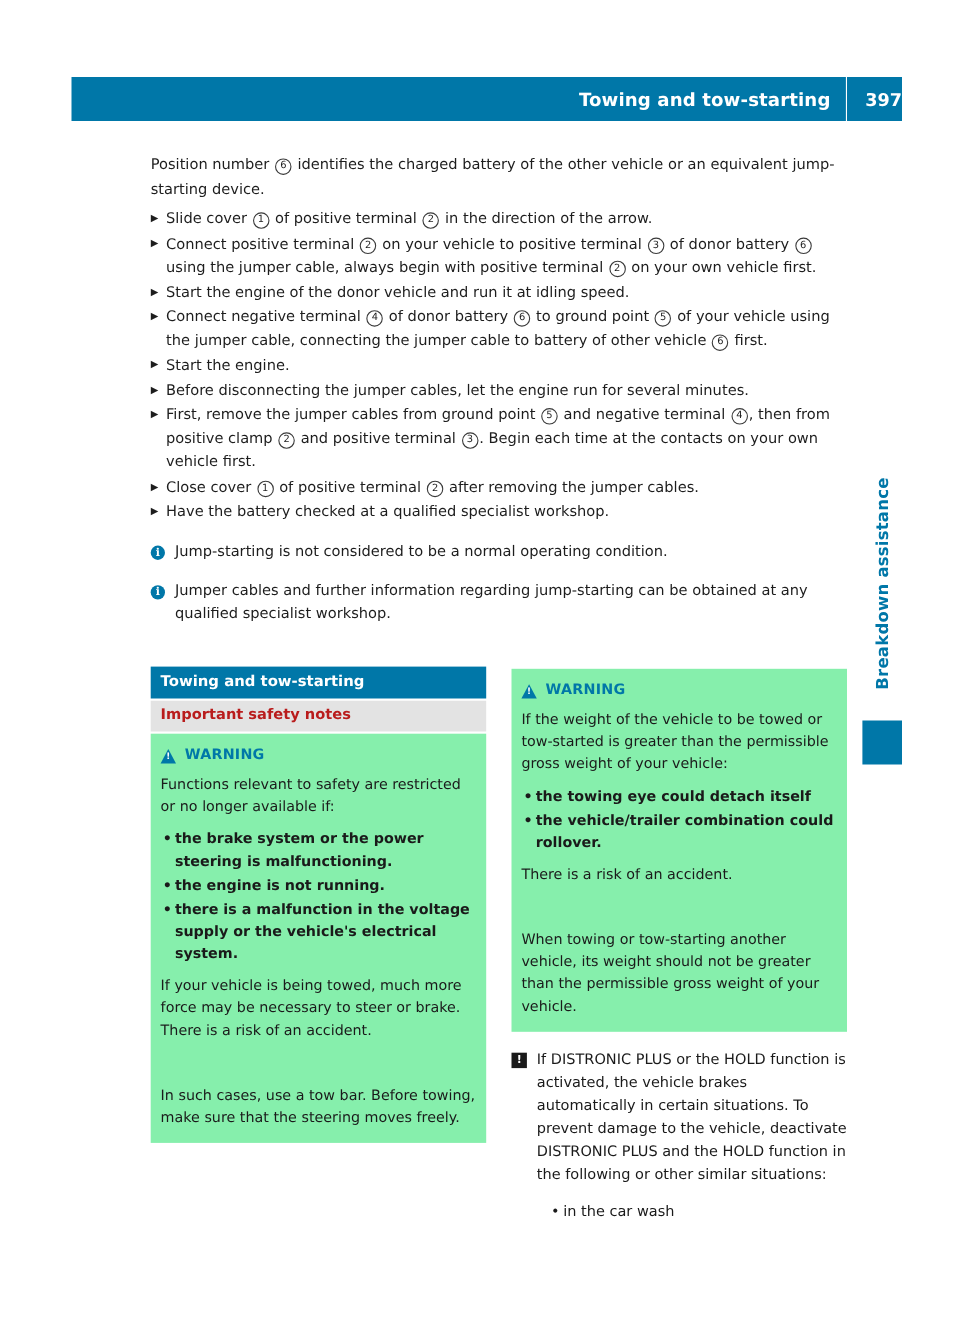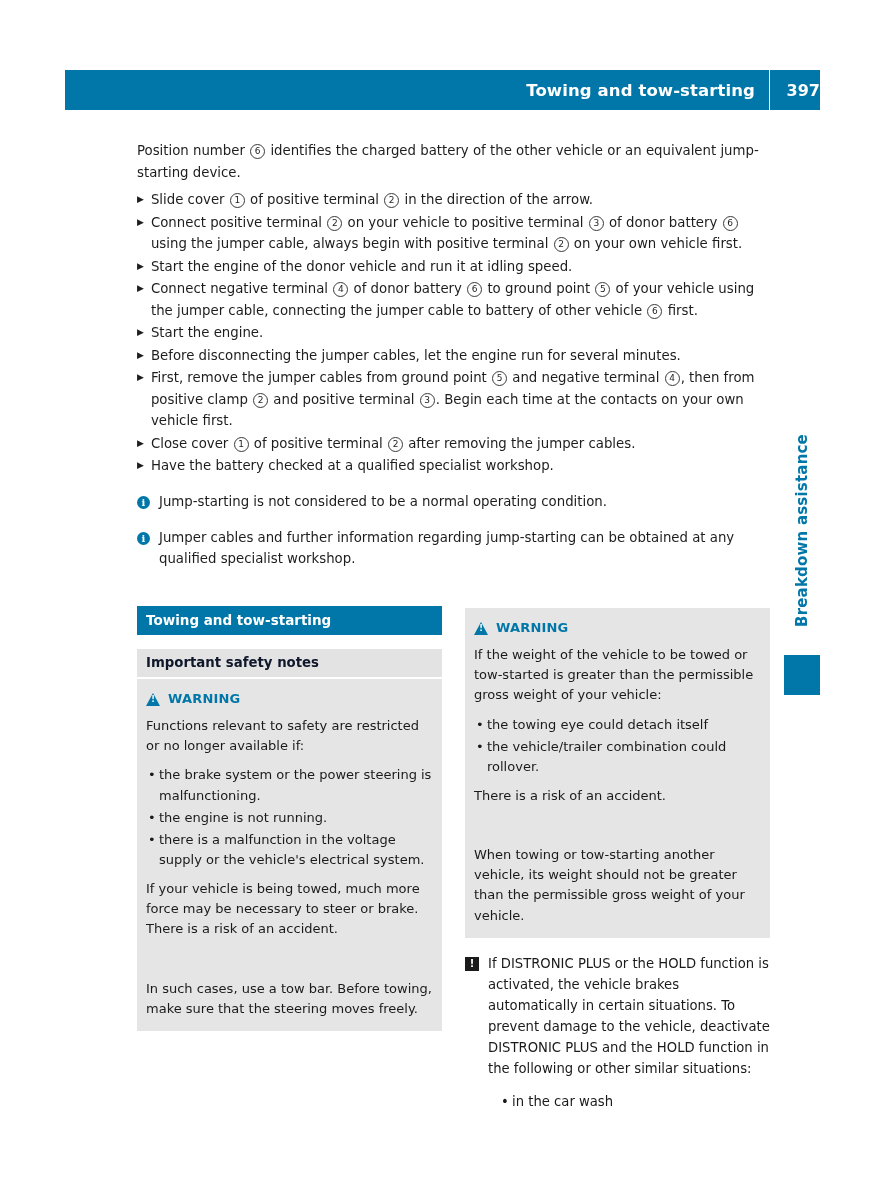--- a/index.html
+++ b/index.html
@@ -162,28 +162,28 @@
 
   .section-title-bar {
     background: #0077a8;
     color: #ffffff;
     font-size: 13.5px;
     font-weight: bold;
     padding: 6px 9px 7px 9px;
   }
   .subsection-bar {
     background: #e3e3e3;
-    color: #0f172a;
+    color: #b91c1c;
     font-size: 13.3px;
     font-weight: bold;
     padding: 6px 9px 7px 9px;
-    margin-top: 14px;
+    margin-top: 2px;
   }
   .warn-box {
-    background: #e5e5e5;
+    background: #86efac;
     padding: 10px 9px 12px 9px;
     margin-top: 2px;
     font-size: 13px;
     line-height: 1.55;
   }
   .warn-head {
     display: flex;
     align-items: center;
     margin-bottom: 7px;
   }
@@ -213,20 +213,21 @@
     font-weight: bold;
     font-size: 13px;
     letter-spacing: 0.2px;
   }
   .warn-p { margin: 0 0 9px 0; }
   .warn-p.tight { margin-bottom: 0; margin-top: 39px; }
   ul.bullets {
     margin: 0 0 9px 0;
     padding-left: 13px;
     list-style: none;
+    font-weight: bold;
   }
   ul.bullets li {
     position: relative;
     margin-bottom: 2px;
   }
   ul.bullets li::before {
     content: "•";
     position: absolute;
     left: -11px;
     top: 0;

